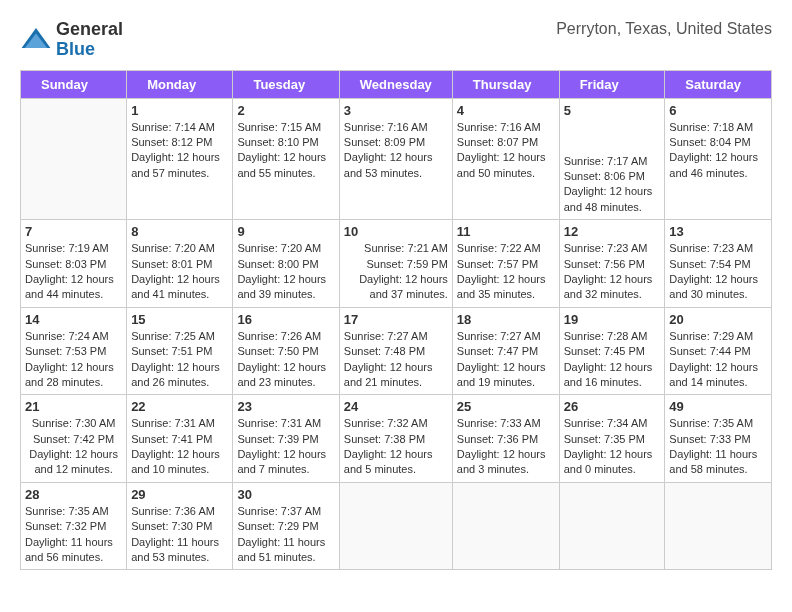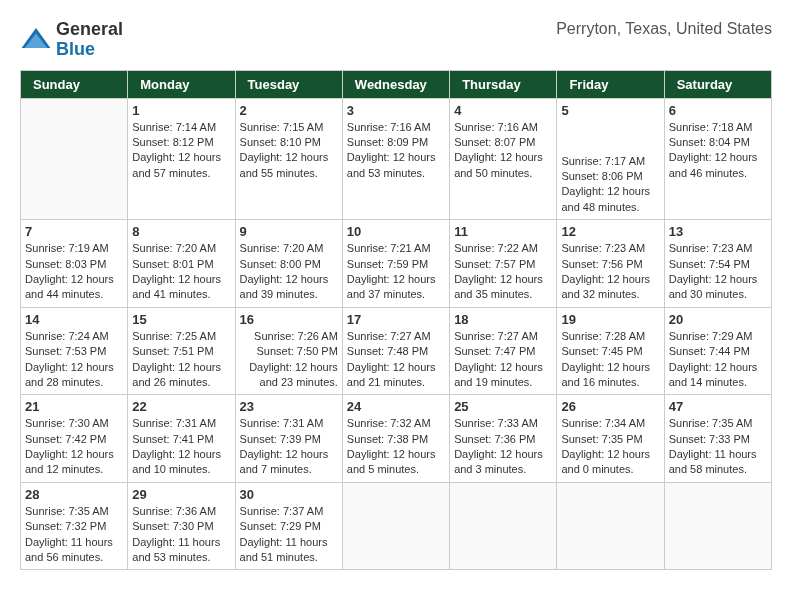--- a/index.html
+++ b/index.html
@@ -43,25 +43,25 @@
     .location {
       font-size: 16px;
       color: #555;
     }
     .calendar {
       width: 100%;
       border-collapse: collapse;
       border: 1px solid #ccc;
     }
     .calendar th {
-      background-color: #14532d;
+      background-color: #8b5cf6;
       color: #fff;
       font-size: 13px;
       font-weight: bold;
-      padding: 6px 12px;
+      padding: 6px 20px;
       text-align: left;
       border: 1px solid #ccc;
     }
     .calendar td {
       vertical-align: top;
       border: 1px solid #ccc;
       padding: 4px;
       width: calc(100% / 7);
       min-height: 80px;
       font-size: 10px;
@@ -167,21 +167,21 @@
 Daylight: 12 hours and 41 minutes.</div>
         </td>
         <td>
           <div class="day-number">9</div>
           <div class="day-info" style="white-space: pre-line;">Sunrise: 7:20 AM
 Sunset: 8:00 PM
 Daylight: 12 hours and 39 minutes.</div>
         </td>
         <td>
           <div class="day-number">10</div>
-          <div class="day-info" style="white-space: pre-line;">Sunrise: 7:21 AM
+          <div class="day-info" style="white-space: pre-line; text-align: right;">Sunrise: 7:21 AM
 Sunset: 7:59 PM
 Daylight: 12 hours and 37 minutes.</div>
         </td>
         <td>
           <div class="day-number">11</div>
           <div class="day-info" style="white-space: pre-line;">Sunrise: 7:22 AM
 Sunset: 7:57 PM
 Daylight: 12 hours and 35 minutes.</div>
         </td>
         <td>
@@ -205,21 +205,21 @@
 Daylight: 12 hours and 28 minutes.</div>
         </td>
         <td>
           <div class="day-number">15</div>
           <div class="day-info" style="white-space: pre-line;">Sunrise: 7:25 AM
 Sunset: 7:51 PM
 Daylight: 12 hours and 26 minutes.</div>
         </td>
         <td>
           <div class="day-number">16</div>
-          <div class="day-info" style="white-space: pre-line; text-align: right;">Sunrise: 7:26 AM
+          <div class="day-info" style="white-space: pre-line;">Sunrise: 7:26 AM
 Sunset: 7:50 PM
 Daylight: 12 hours and 23 minutes.</div>
         </td>
         <td>
           <div class="day-number">17</div>
           <div class="day-info" style="white-space: pre-line;">Sunrise: 7:27 AM
 Sunset: 7:48 PM
 Daylight: 12 hours and 21 minutes.</div>
         </td>
         <td>
@@ -237,21 +237,21 @@
         <td>
           <div class="day-number">20</div>
           <div class="day-info" style="white-space: pre-line;">Sunrise: 7:29 AM
 Sunset: 7:44 PM
 Daylight: 12 hours and 14 minutes.</div>
         </td>
       </tr>
       <tr>
         <td>
           <div class="day-number">21</div>
-          <div class="day-info" style="white-space: pre-line;">Sunrise: 7:30 AM
+          <div class="day-info" style="white-space: pre-line; text-align: center;">Sunrise: 7:30 AM
 Sunset: 7:42 PM
 Daylight: 12 hours and 12 minutes.</div>
         </td>
         <td>
           <div class="day-number">22</div>
           <div class="day-info" style="white-space: pre-line;">Sunrise: 7:31 AM
 Sunset: 7:41 PM
 Daylight: 12 hours and 10 minutes.</div>
         </td>
         <td>
@@ -272,21 +272,21 @@
 Sunset: 7:36 PM
 Daylight: 12 hours and 3 minutes.</div>
         </td>
         <td>
           <div class="day-number">26</div>
           <div class="day-info" style="white-space: pre-line;">Sunrise: 7:34 AM
 Sunset: 7:35 PM
 Daylight: 12 hours and 0 minutes.</div>
         </td>
         <td>
-          <div class="day-number">47</div>
+          <div class="day-number">49</div>
           <div class="day-info" style="white-space: pre-line;">Sunrise: 7:35 AM
 Sunset: 7:33 PM
 Daylight: 11 hours and 58 minutes.</div>
         </td>
       </tr>
       <tr>
         <td>
           <div class="day-number">28</div>
           <div class="day-info" style="white-space: pre-line;">Sunrise: 7:35 AM
 Sunset: 7:32 PM

